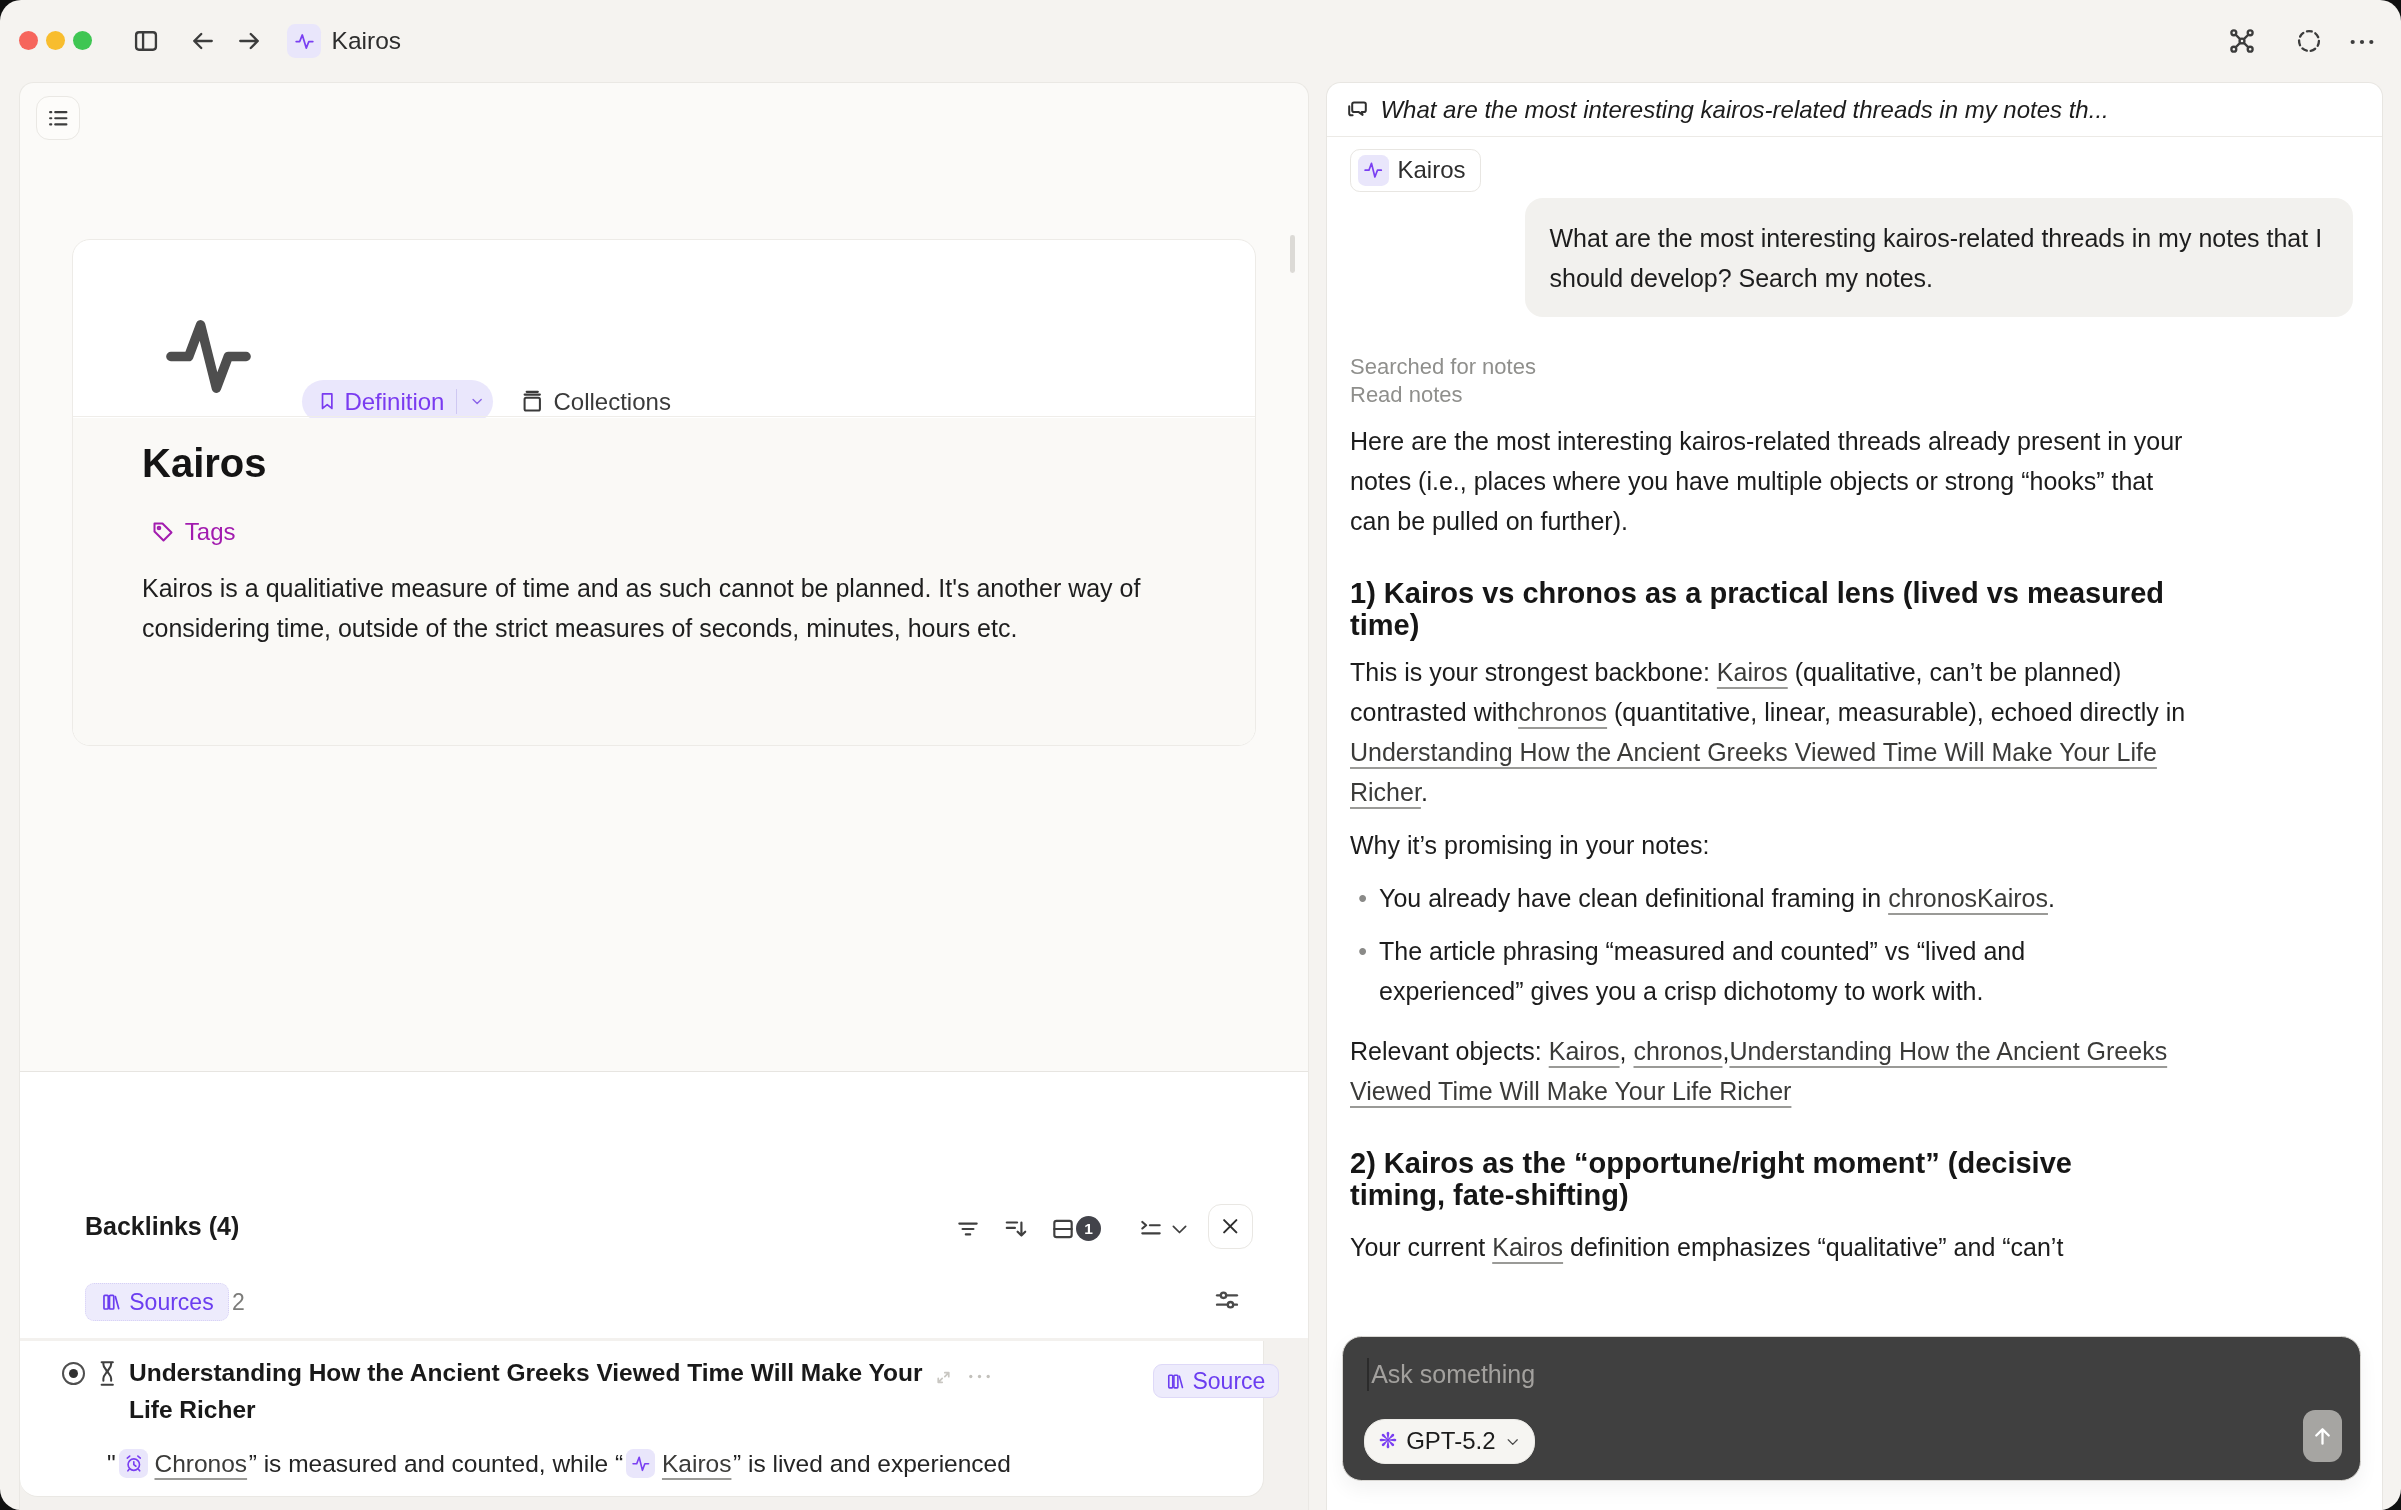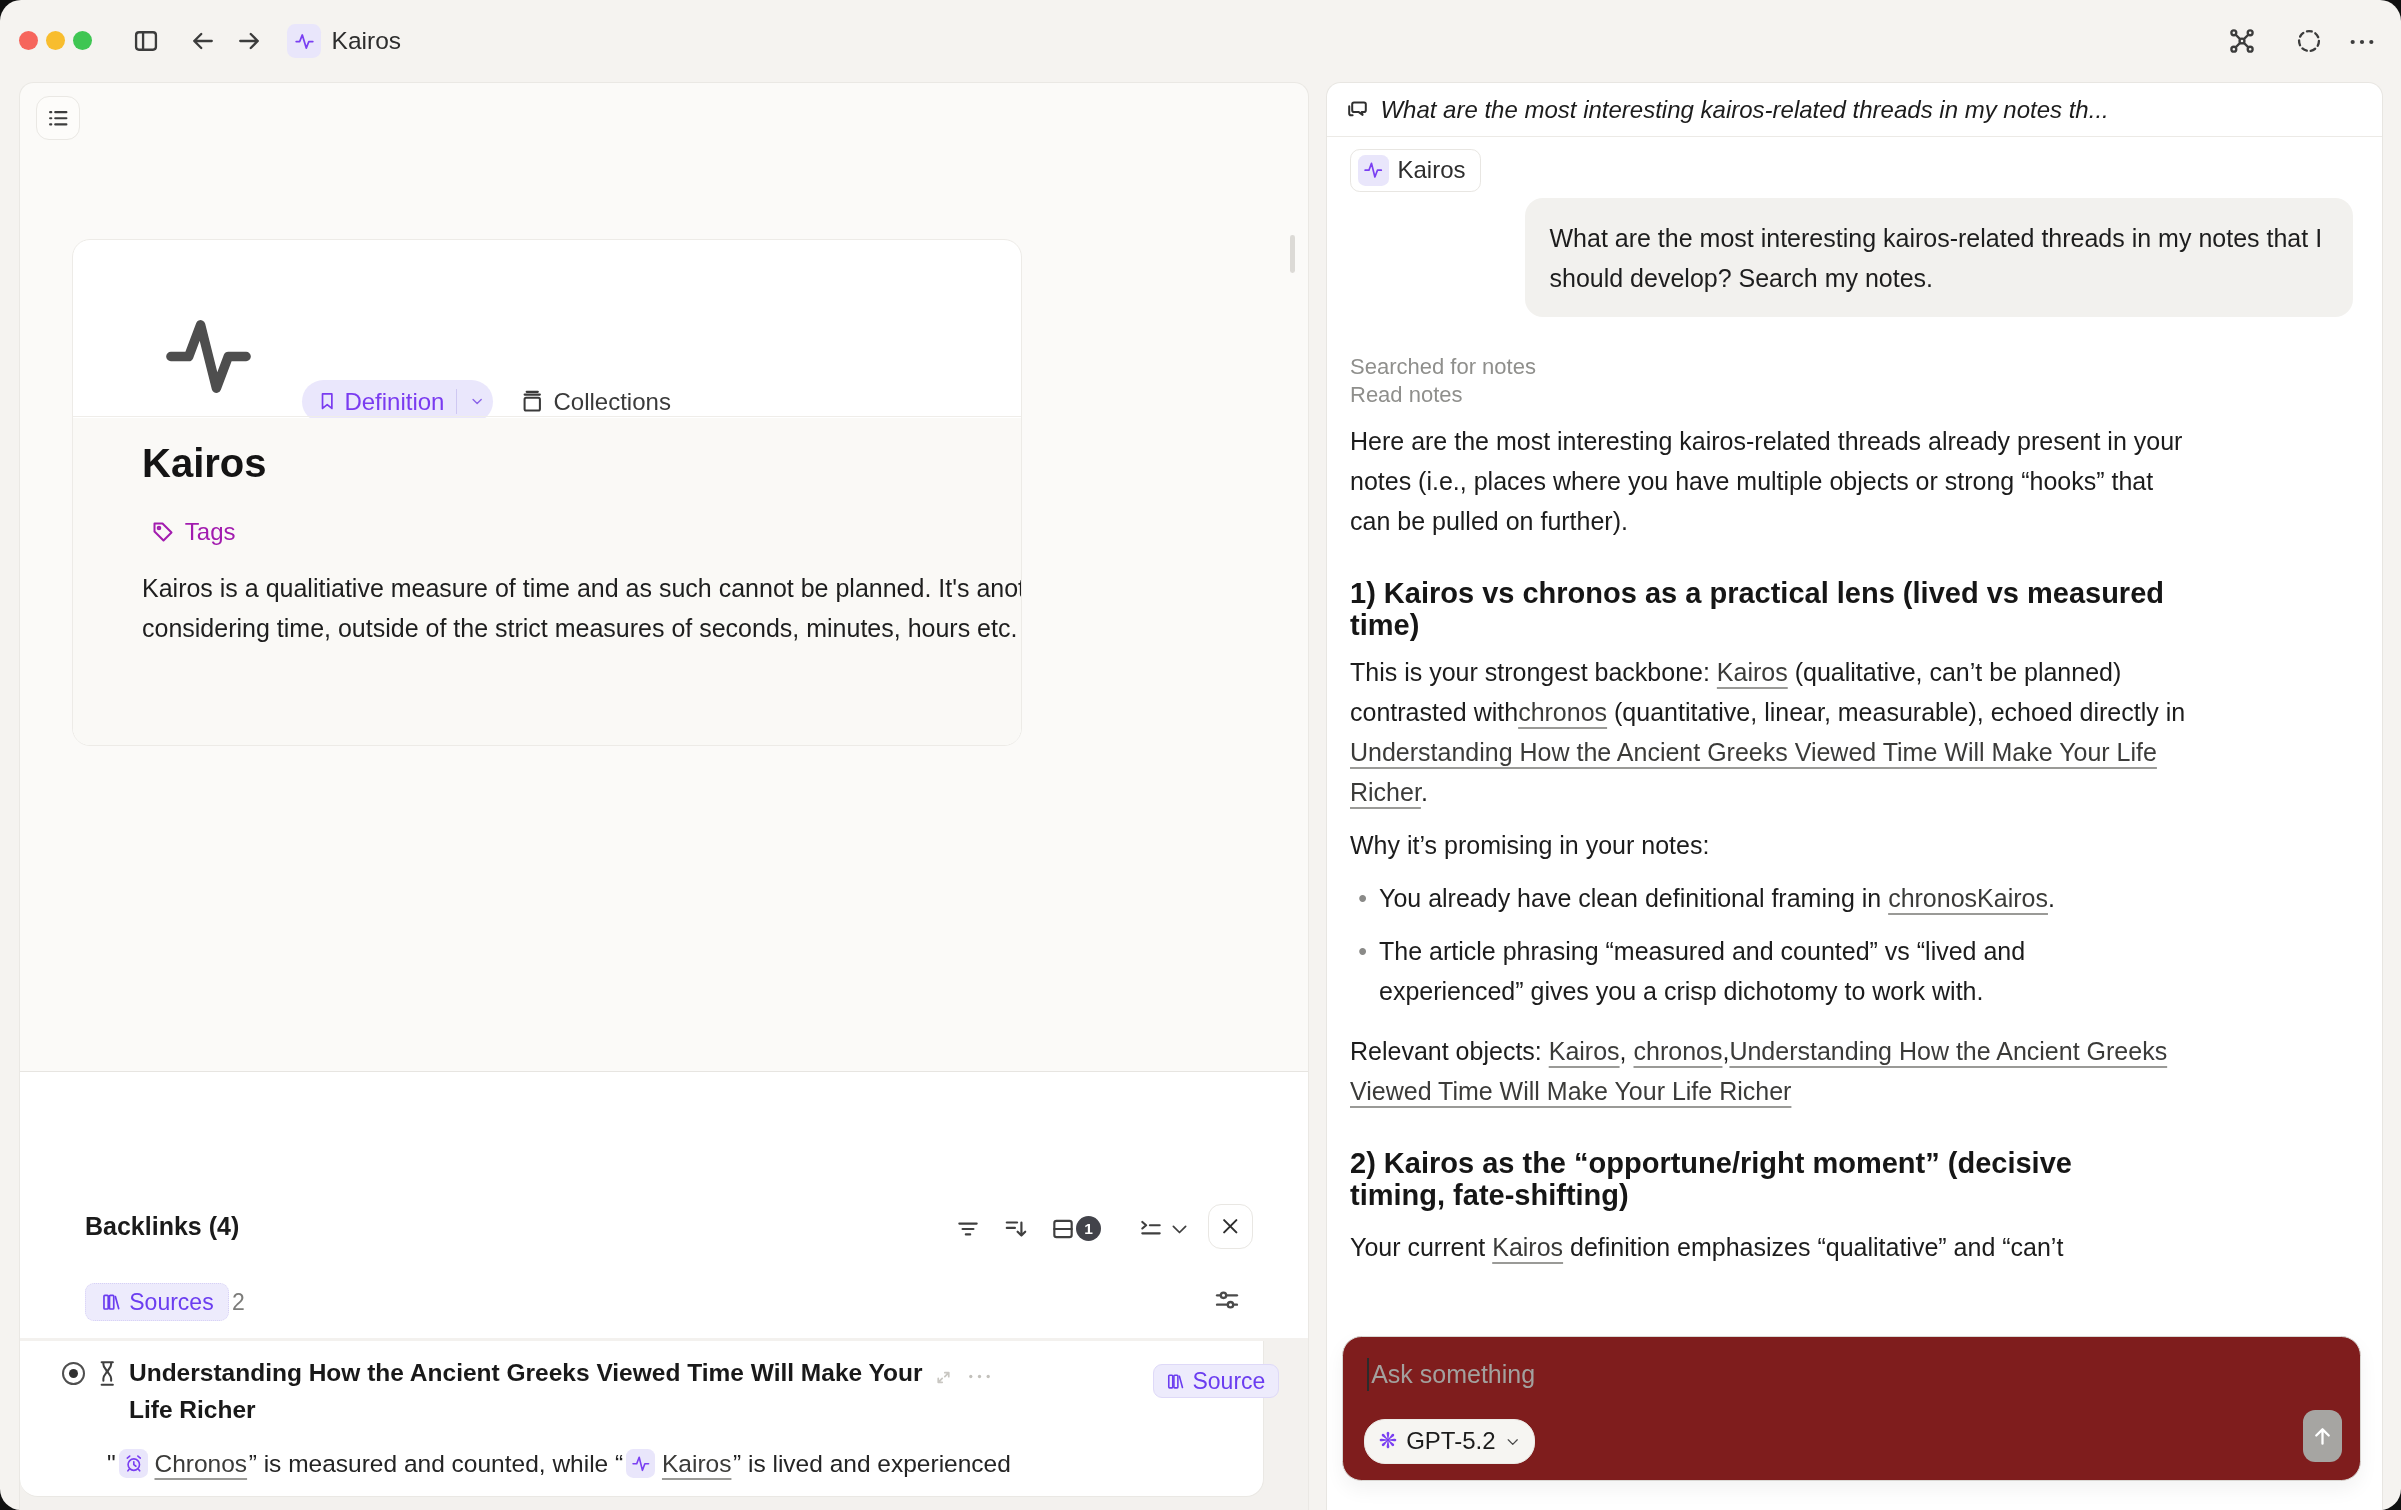--- a/index.html
+++ b/index.html
@@ -23,21 +23,21 @@
 
   
   .left-panel { position:absolute; left:19px; top:82px; width:1290px; bottom:0; background:#fbfaf8;
     border:1.6px solid #eae8e4; border-bottom:none; border-radius:14.7px 14.7px 0 0; }
   .doc-area { position:absolute; top:0; left:0; right:0; height:988px; }
   .list-btn { position:absolute; left:16.3px; top:13px; width:44px; height:44px; border-radius:13px;
     border:1.6px solid #eae8e4; background:#fdfcfa; color:#3d3d3d; display:flex; align-items:center; justify-content:center; cursor:pointer; }
   .list-btn svg { width:24.5px; height:24.5px; }
   .scroll-thumb { position:absolute; left:1270px; top:152px; width:4.9px; height:38px; border-radius:2.4px; background:#dcdad6; }
 
-  .note-card { position:absolute; left:52px; top:156px; width:950px; height:507px;
+  .note-card { position:absolute; left:52px; top:156px; width:1184px; height:507px;
     background:#fff; border:1.6px solid #edebe7; border-radius:18px; overflow:hidden; }
   .pulse-big { position:absolute; left:88px; top:69px; width:95px; height:95px; color:#4e4e4e; }
   .pulse-big svg { width:100%; height:100%; stroke-width:2.4; }
   .badge-def { position:absolute; left:229px; top:140px; height:43px; border-radius:22px; background:#eae7fc;
     display:flex; align-items:center; padding:0 8.2px 0 14.7px; gap:7.3px; cursor:pointer; }
   .badge-def .bl { font-size:24px; color:#7a3bf0; font-weight:500; }
   .badge-def svg { width:20.4px; height:20.4px; color:#7a3bf0; }
   .badge-sep { width:1.6px; height:24.5px; background:#cfc8f2; margin:0 4.1px; }
   .badge-def .chev { width:16.3px; height:16.3px; color:#8a63e8; }
   .collections { position:absolute; left:447px; top:140px; height:43px; display:flex; align-items:center; gap:9px; color:#3a3a3a; cursor:pointer; }
@@ -109,21 +109,21 @@
     padding:19.6px 24.5px; font-size:25px; line-height:40px; color:#1d1d1d; }
   .steps { margin-top:36px; }
   .steps div { font-size:22px; line-height:28px; color:#8f8f8c; }
   .msg { margin-top:11.4px; font-size:25px; line-height:40px; color:#1c1c1c; max-width:841px; }
   .msg.p1 { max-width:877px; }
   h3.rh { margin-top:36px; font-size:29px; line-height:32px; font-weight:700; color:#161616; max-width:816px; }
   .lnk { color:#3b3b39; text-decoration:underline; text-decoration-color:#9a9a97; text-decoration-thickness:1.6px; text-underline-offset:5.7px; cursor:pointer; font-style:normal; }
   ul.blts { margin-top:9.8px; list-style:none; max-width:824px; }
   ul.blts li { position:relative; padding-left:29px; font-size:25px; line-height:40px; color:#1c1c1c; margin-top:13px; }
   ul.blts li::before { content:"•"; position:absolute; left:8.2px; color:#8a8a88; }
-  .ask-box { position:absolute; left:14.7px; right:21px; bottom:29px; height:145px; background:#7f1d1d;
+  .ask-box { position:absolute; left:14.7px; right:21px; bottom:29px; height:145px; background:#404040;
     border:1.6px solid #d9d7d3; border-radius:19.6px; box-shadow:0 8.2px 19.6px rgba(0,0,0,.05); }
   .ask-ph { position:absolute; left:24.5px; top:21px; font-size:25px; color:#a3a19e; display:flex; align-items:center; }
   .caret { width:1.6px; height:33px; background:#2b2b2b; margin-right:2.4px; animation:blink 1.1s steps(1) infinite; }
   @keyframes blink { 50% { opacity:0; } }
   .model-pill { position:absolute; left:21px; bottom:16.3px; display:flex; align-items:center; gap:9px; padding:7.3px 14px;
     background:#f6f5f2; border:0.8px solid #ecebe7; border-radius:21px; cursor:pointer; }
   .model-pill .logo { font-size:22px; color:#7a3ff2; line-height:1; }
   .model-pill .mn { font-size:24px; font-weight:500; color:#1c1c1c; }
   .model-pill svg { width:15.5px; height:15.5px; color:#4a4a4a; }
   .send-btn { position:absolute; right:18px; bottom:18px; width:39px; height:52px; border-radius:12.2px; border:none;

